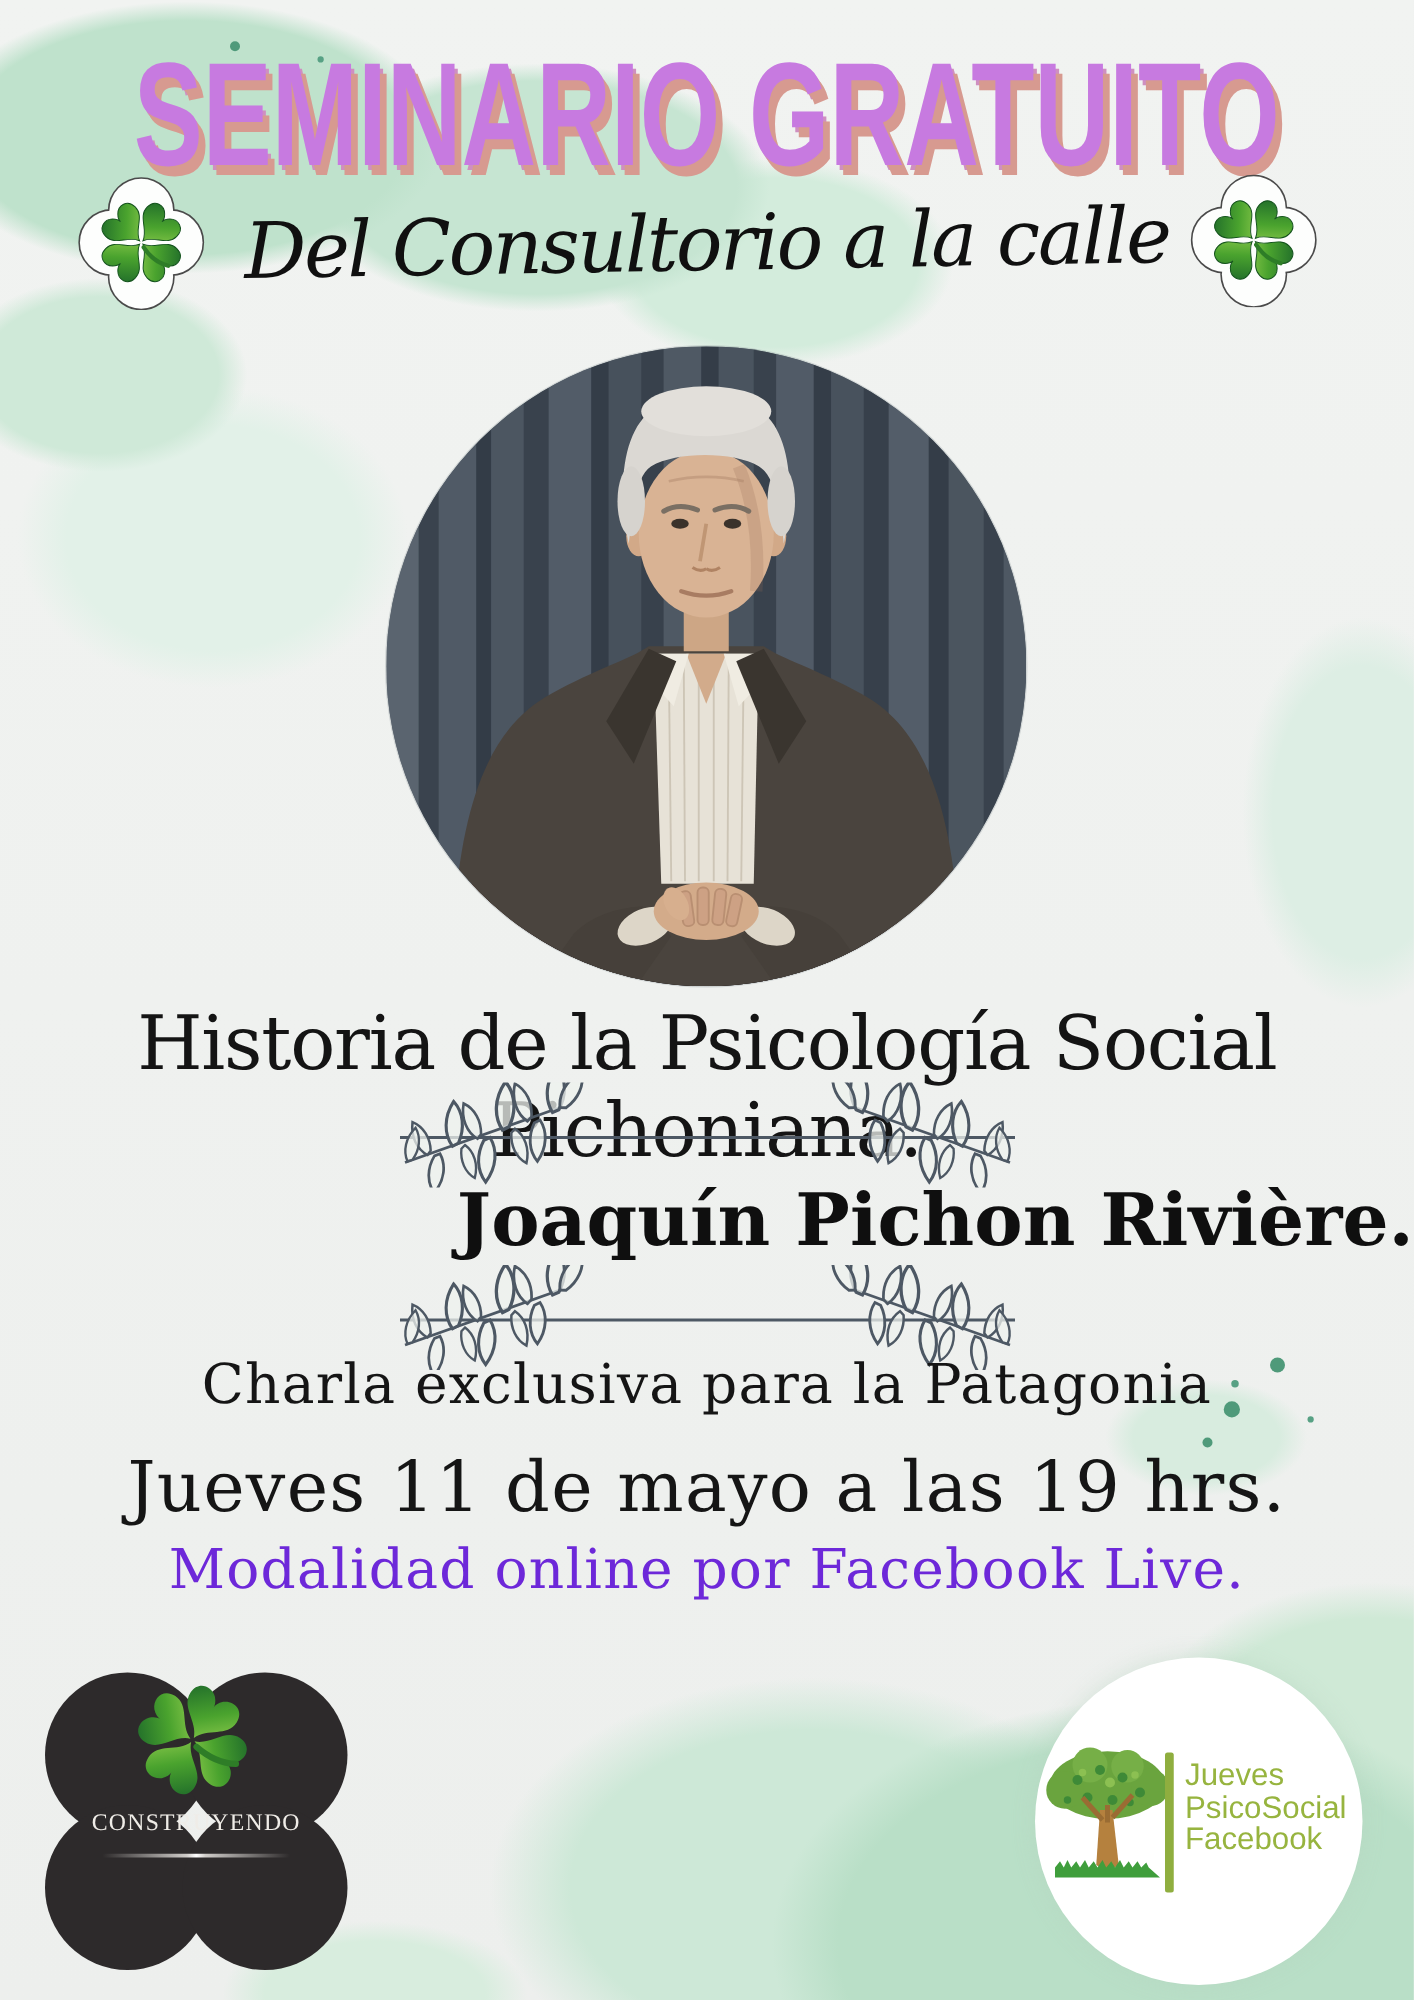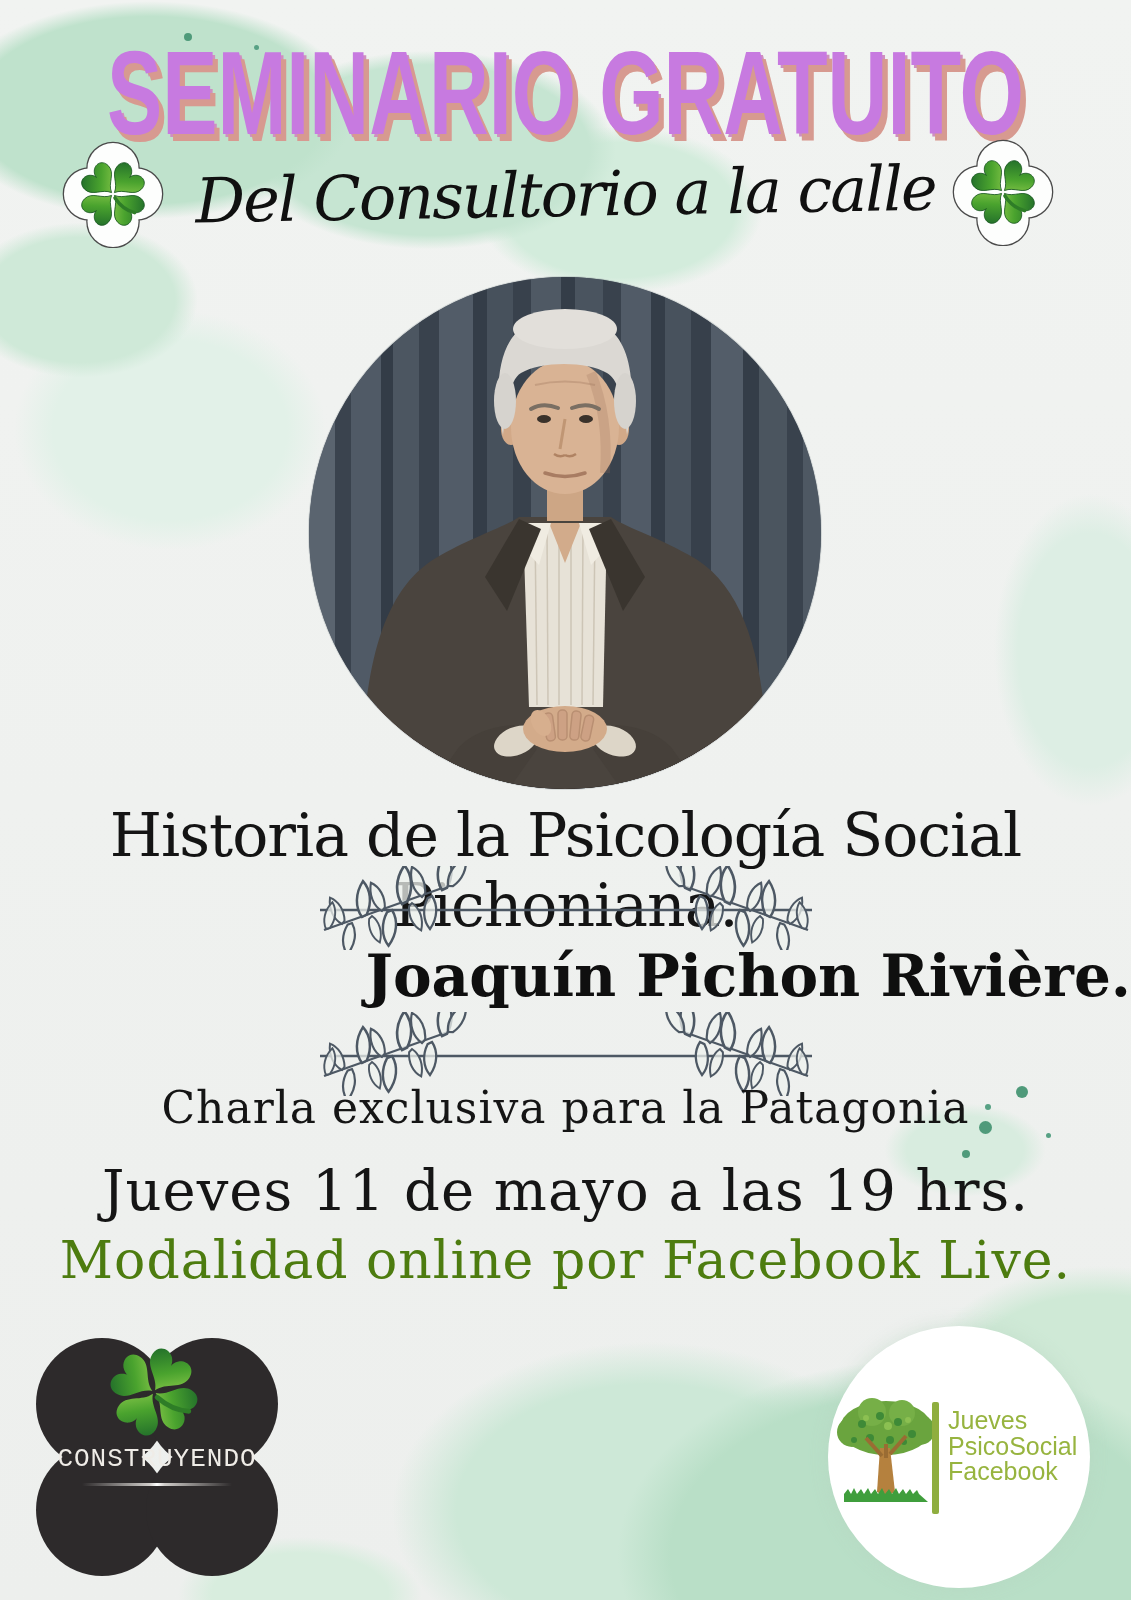--- a/index.html
+++ b/index.html
@@ -45,21 +45,21 @@
   .badge.rgt{left:952px;top:138px;}
 
   
   .photo{left:309px;top:277px;width:512px;height:512px;border-radius:50%;overflow:hidden;
          box-shadow:0 0 0 1px rgba(120,130,135,.25);}
 
   .headline{top:800px;font-size:60px;color:#141414;letter-spacing:-1px;}
   .speaker {top:942px;font-size:58px;font-weight:bold;color:#0f0f0f;letter-spacing:0px;text-align:right;}
   .dline1  {top:1082px;font-size:44px;color:#151515;letter-spacing:1px;}
   .dline2  {top:1158px;font-size:56px;color:#151515;letter-spacing:1px;}
-  .dline3  {top:1230px;font-size:52px;color:#4d7c0f;letter-spacing:1px;}
+  .dline3  {top:1230px;font-size:44px;color:#6d28d9;letter-spacing:1px;}
 
   .laurel{width:540px;height:84px;left:296px;}
   .laurel.d1{top:866px;}
   .laurel.d2{top:1012px;}
 
   
   .speck{border-radius:50%;background:#4f9a7a;}
   .sp1{left:184px;top:33px;width:8px;height:8px;}
   .sp2{left:254px;top:45px;width:5px;height:5px;background:#57a184;}
   .sp3{left:1016px;top:1086px;width:12px;height:12px;}
@@ -68,21 +68,21 @@
   .sp6{left:962px;top:1150px;width:8px;height:8px;}
   .sp7{left:1046px;top:1133px;width:5px;height:5px;background:#57a184;}
 
   
   .logoL{left:36px;top:1332px;width:242px;height:246px;}
   .lobe{position:absolute;width:132px;height:132px;border-radius:50%;background:#2d2a2b;}
   .lo1{left:0;top:6px;}   .lo2{left:110px;top:6px;}
   .lo3{left:0;top:112px;} .lo4{left:110px;top:112px;}
   .logoL-clover{position:absolute;left:58px;top:4px;width:126px;height:116px;}
   .logoL-text{position:absolute;left:0;top:112px;width:100%;text-align:center;color:#efece7;}
-  .logoL-name{font-family:Liberation Mono, monospace;font-size:26px;line-height:30px;letter-spacing:1px;}
+  .logoL-name{font-family:Liberation Serif, serif;font-size:19px;line-height:30px;letter-spacing:1px;}
   .logoL-sub{font-family:"Liberation Sans", sans-serif;font-size:14.5px;letter-spacing:.6px;margin-top:10px;color:#e9e6e1;}
   .logoL-rule{margin:9px auto 0;width:150px;height:3px;
     background:linear-gradient(90deg,rgba(255,255,255,0) 0,#cfcCC9 45%,#ffffff 50%,#cfccc9 55%,rgba(255,255,255,0) 100%);
     border-radius:2px;}
 
   
   .logoR{left:828px;top:1326px;width:262px;height:262px;border-radius:50%;background:#ffffff;
          box-shadow:0 0 18px rgba(180,210,190,.45);}
   .cpa-tree{position:absolute;left:8px;top:70px;width:100px;height:108px;}
   .cpa-bar{position:absolute;left:104px;top:76px;width:7px;height:112px;background:#8fae3f;border-radius:2px;}

